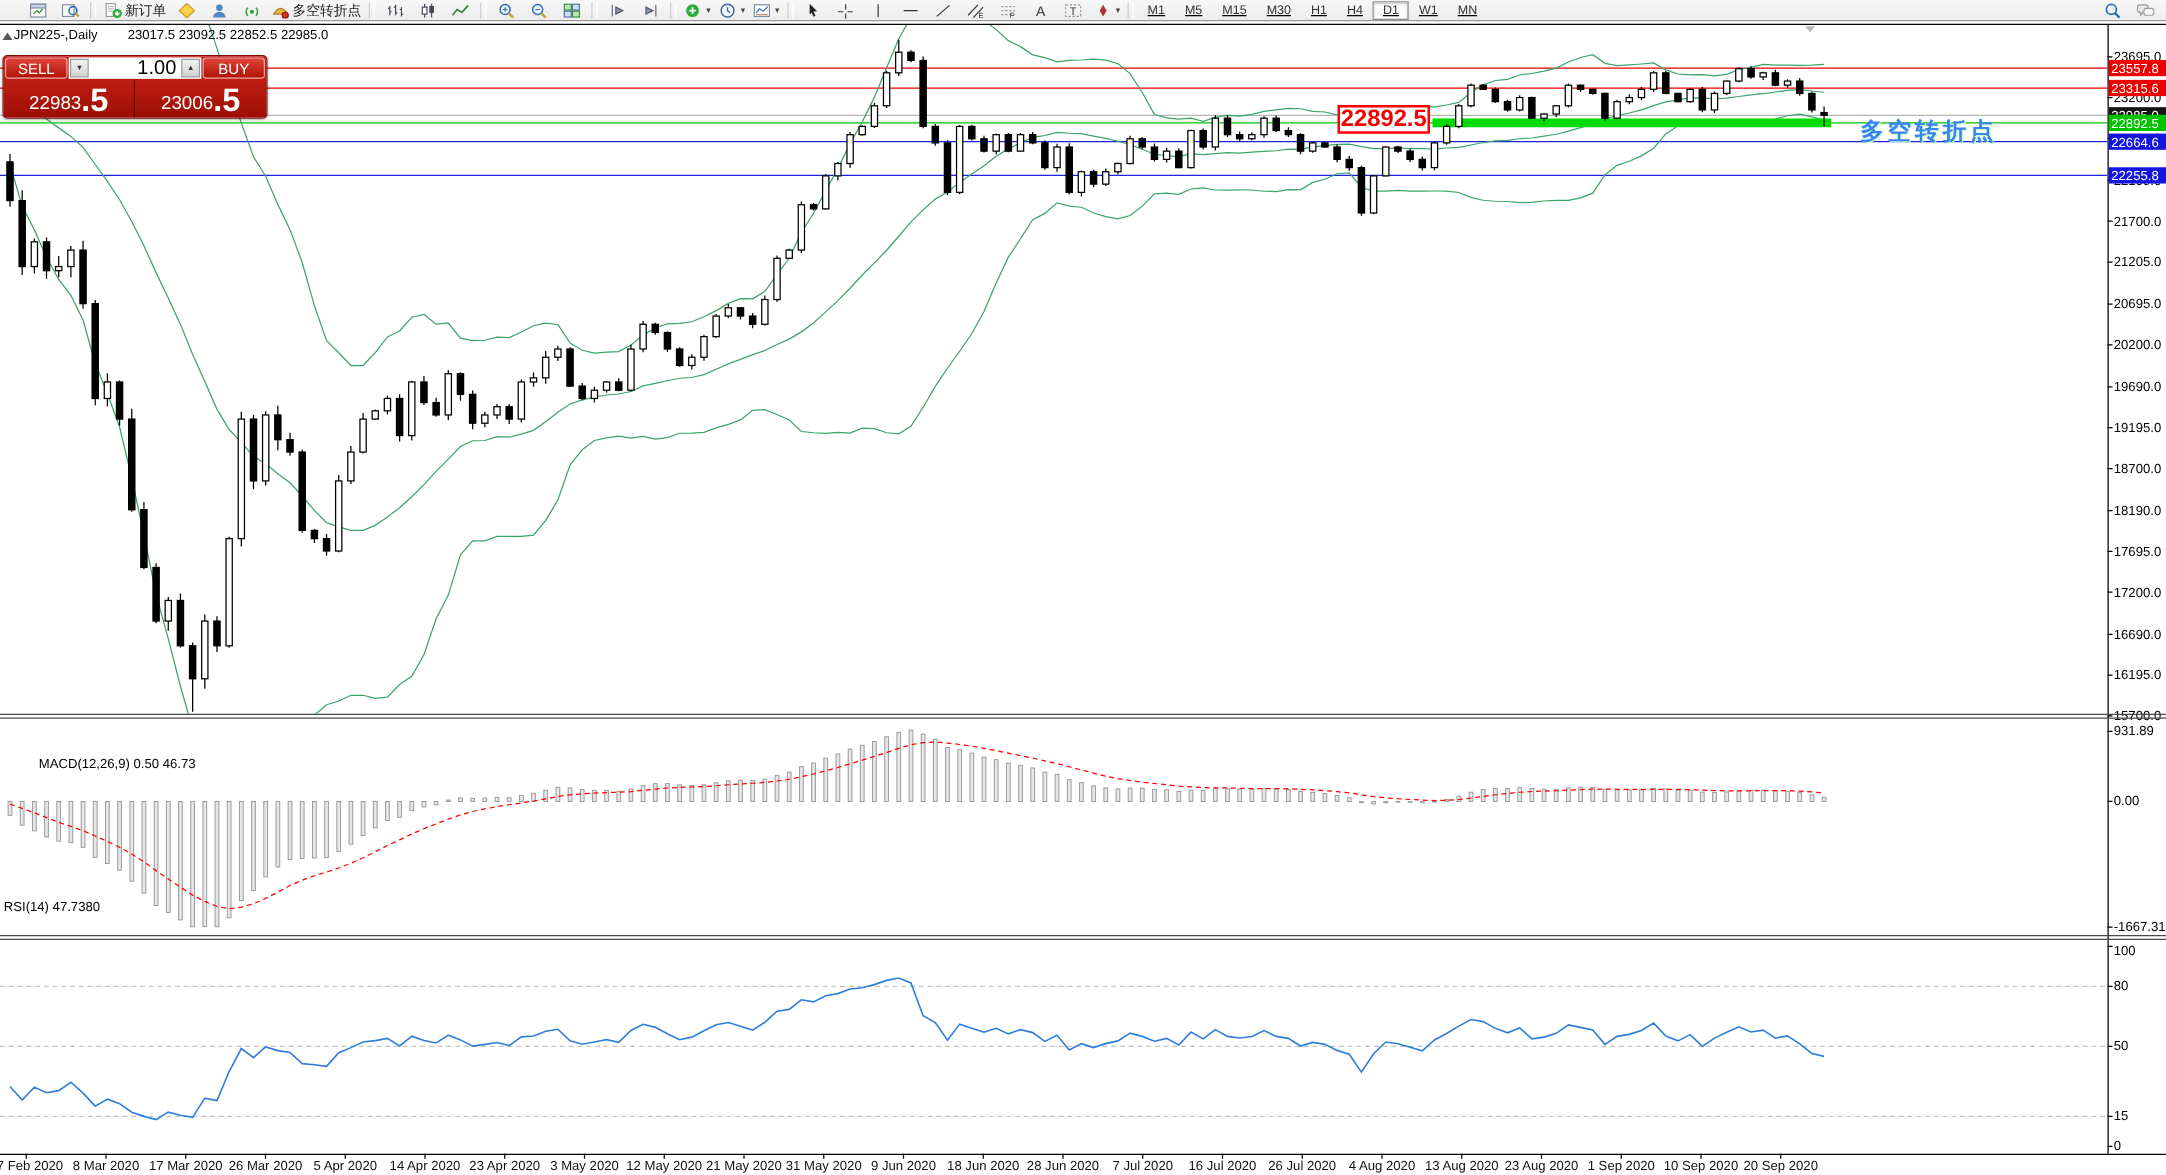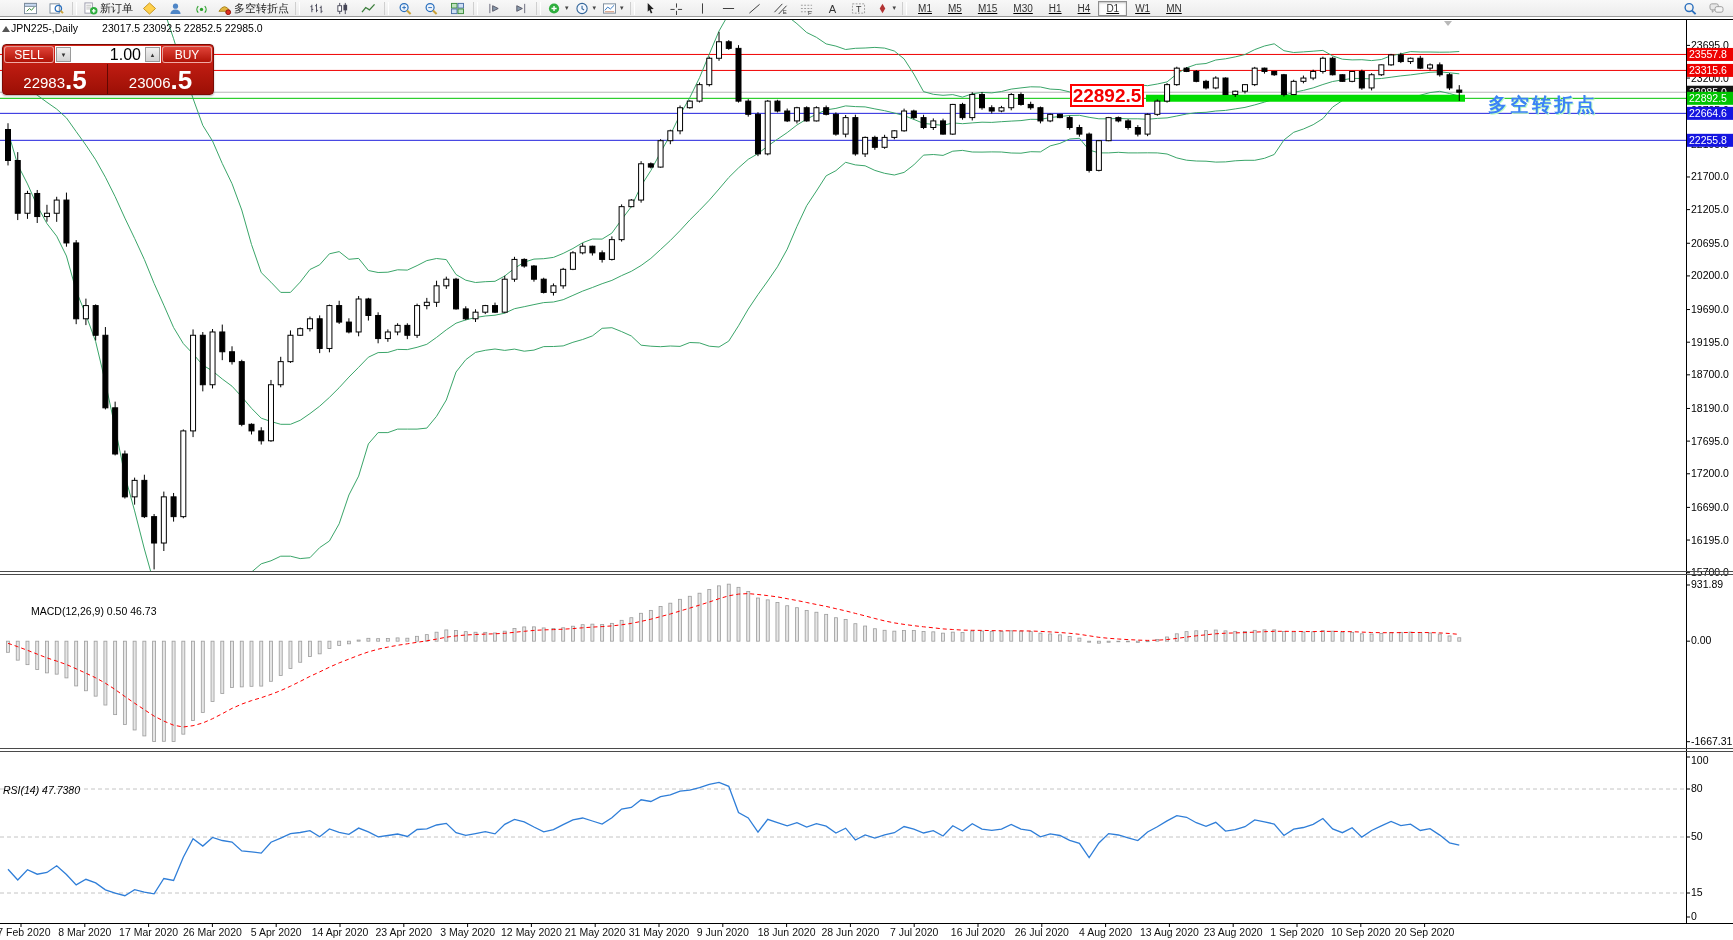--- a/index.html
+++ b/index.html
@@ -33,21 +33,21 @@
   .spin{width:13px;background:linear-gradient(#f2f2f2,#d2d2d2);border:1px solid #9a9a9a;color:#333;
     font-size:6px;display:flex;align-items:center;justify-content:center;}
   .vol-value{flex:1;font-size:16px;color:#000;display:flex;align-items:center;justify-content:flex-end;padding-right:4px;}
   .panel-row2{display:flex;height:30px;}
   .price-cell{width:50%;display:flex;align-items:flex-end;justify-content:center;color:#fff;padding-bottom:2px;box-sizing:border-box;}
   .price-cell.left{border-right:1px solid rgba(80,5,0,.8);}
   .price-cell .big{font-size:15px;font-weight:normal;line-height:19px;}
   .price-cell .pip{font-size:26px;font-weight:bold;line-height:24px;}
   .pane-label{position:absolute;left:3px;font-size:10.5px;color:#000;z-index:10;white-space:nowrap;}
   .macd-label{top:605px;margin-left:28px;}
-  .rsi-label{top:784px;font-style:italic;}
+  .rsi-label{top:720px;}
   .price-tag{position:absolute;left:1070px;top:84px;width:74px;height:23px;box-sizing:border-box;
     border:2px solid #ff0000;background:#fff;color:#f40000;font-size:19px;font-weight:bold;
     text-align:center;line-height:19px;z-index:15;}
   .annotation{position:absolute;left:1488px;top:92px;color:#3b82f6;font-size:19px;font-weight:bold;
     letter-spacing:3px;z-index:15;white-space:nowrap;text-shadow:1px 1px 0 #bfffbf;}
   svg text{font-family:"Liberation Sans",sans-serif;}
 </style>
 </head>
 <body>
 

